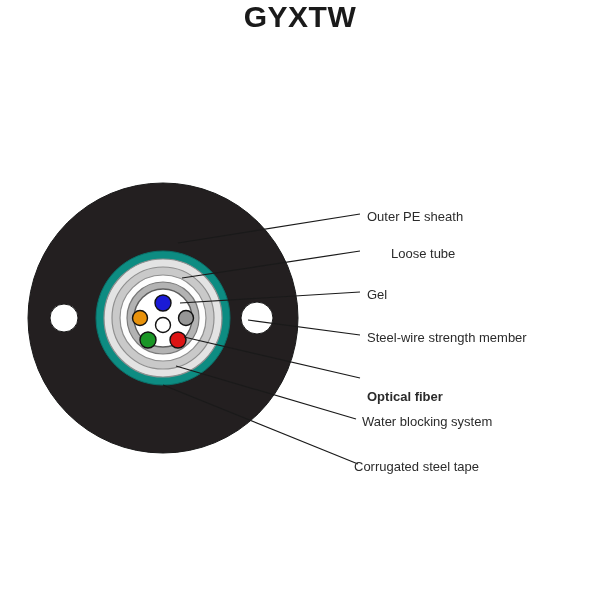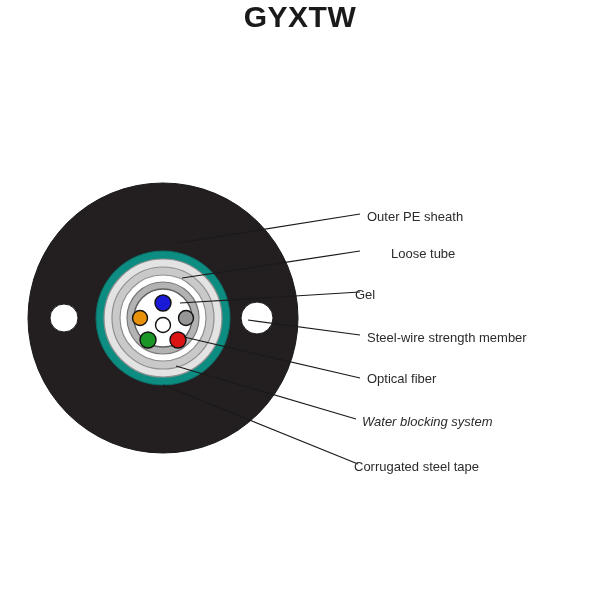--- a/index.html
+++ b/index.html
@@ -86,20 +86,20 @@
         <line x1="248" y1="320" x2="360" y2="335" stroke="#1a1a1a" stroke-width="1.2"></line>
         <line x1="184" y1="337" x2="360" y2="378" stroke="#1a1a1a" stroke-width="1.2"></line>
         <line x1="176" y1="366" x2="356" y2="419" stroke="#1a1a1a" stroke-width="1.2"></line>
         <line x1="163" y1="385" x2="358" y2="464" stroke="#1a1a1a" stroke-width="1.2"></line>
       </g>
   </svg>
 
   <div id="labels-layer">
       <div class="label-text" style="left: 367px; top: 210px;">Outer PE sheath</div>
       <div class="label-text" style="left: 367px; top: 247px; margin-left: 24px;">Loose tube</div>
-      <div class="label-text" style="left: 355px; top: 288px;">Gel</div>
+      <div class="label-text" style="left: 367px; top: 288px;">Gel</div>
       <div class="label-text" style="left: 367px; top: 331px; text-align: right;">Steel-wire strength member</div>
-      <div class="label-text" style="left: 367px; top: 372px;">Optical fiber</div>
-      <div class="label-text" style="left: 362px; top: 415px; font-style: italic;">Water blocking system</div>
+      <div class="label-text" style="left: 367px; top: 390px; font-weight: bold;">Optical fiber</div>
+      <div class="label-text" style="left: 362px; top: 415px;">Water blocking system</div>
       <div class="label-text" style="left: 354px; top: 460px;">Corrugated steel tape</div>
     </div>
 
 </div>
 
 </body></html>

